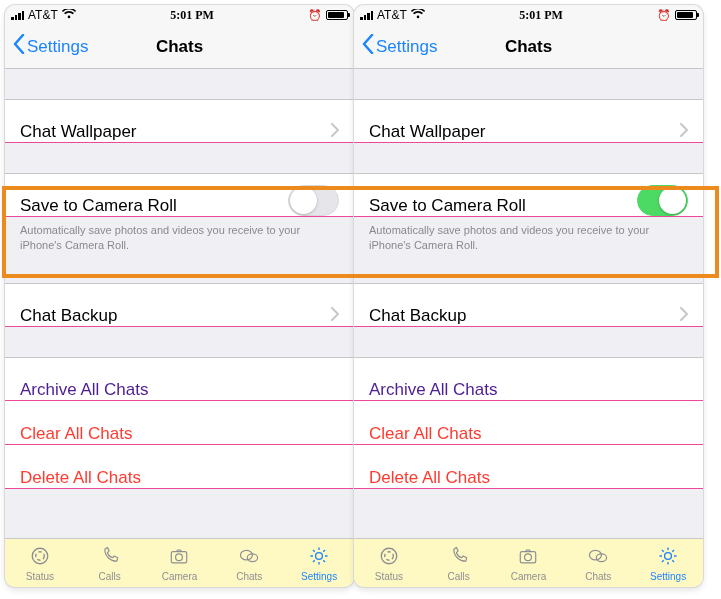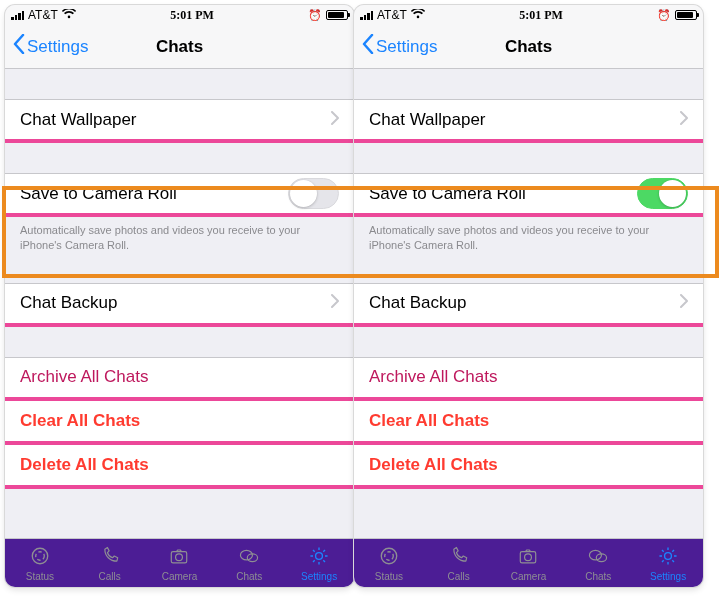--- a/index.html
+++ b/index.html
@@ -67,56 +67,56 @@
   .nav-title {
     position: absolute; left: 50%; transform: translateX(-50%);
     font-size: 17px; font-weight: 600; color: #000;
   }
   
   .content { flex: 1; overflow: hidden; }
   .group-spacer { height: 30px; }
   .cell {
     background: #fff;
     border-top: 1px solid #c7c7cb;
-    border-bottom: 4px solid #ec4899;
+    border-bottom: 1px solid #ec4899;
     padding: 0 15px;
     min-height: 44px;
     display: flex;
-    align-items: center;
+    align-items: flex-end;
     font-size: 17px;
     color: #000;
   }
   .cell + .cell { border-top: none; }
   .cell .label { flex: 1; }
   .chev { color: #c7c7cc; }
   .footer-text {
     padding: 6px 15px 0 15px;
     font-size: 11px;
     color: #8a8a8e;
     line-height: 1.35;
   }
-  .link-blue { color: #be185d; }
-  .link-red { color: #ff3b30; font-weight: bold; }
+  .link-blue { color: #4c1d95; }
+  .link-red { color: #ff3b30; }
   
   .toggle {
     width: 51px; height: 31px; border-radius: 16px; position: relative;
     background: #e5e5ea; border: 1px solid #d9d9dd;
     transition: background .15s;
   }
   .toggle .knob {
     position: absolute; top: 1px; left: 1px;
     width: 27px; height: 27px; border-radius: 50%;
     background: #fff; box-shadow: 0 1px 3px rgba(0,0,0,0.2), 0 0 0 0.5px rgba(0,0,0,0.04);
   }
   .toggle.on { background: #4cd964; border-color: #4cd964; }
   .toggle.on .knob { left: auto; right: 1px; }
   
   .tabbar {
     height: 49px;
-    background: #4c1d95;
+    background: #fef9c3;
     border-top: 1px solid #c7c7cb;
     display: flex;
   }
   .tab {
     flex: 1; display: flex; flex-direction: column; align-items: center; justify-content: center;
     gap: 1px; font-size: 10px; color: #8e8e93; cursor: pointer;
   }
   .tab.active { color: #1b84ff; }
   .tab svg { width: 26px; height: 24px; }
   

